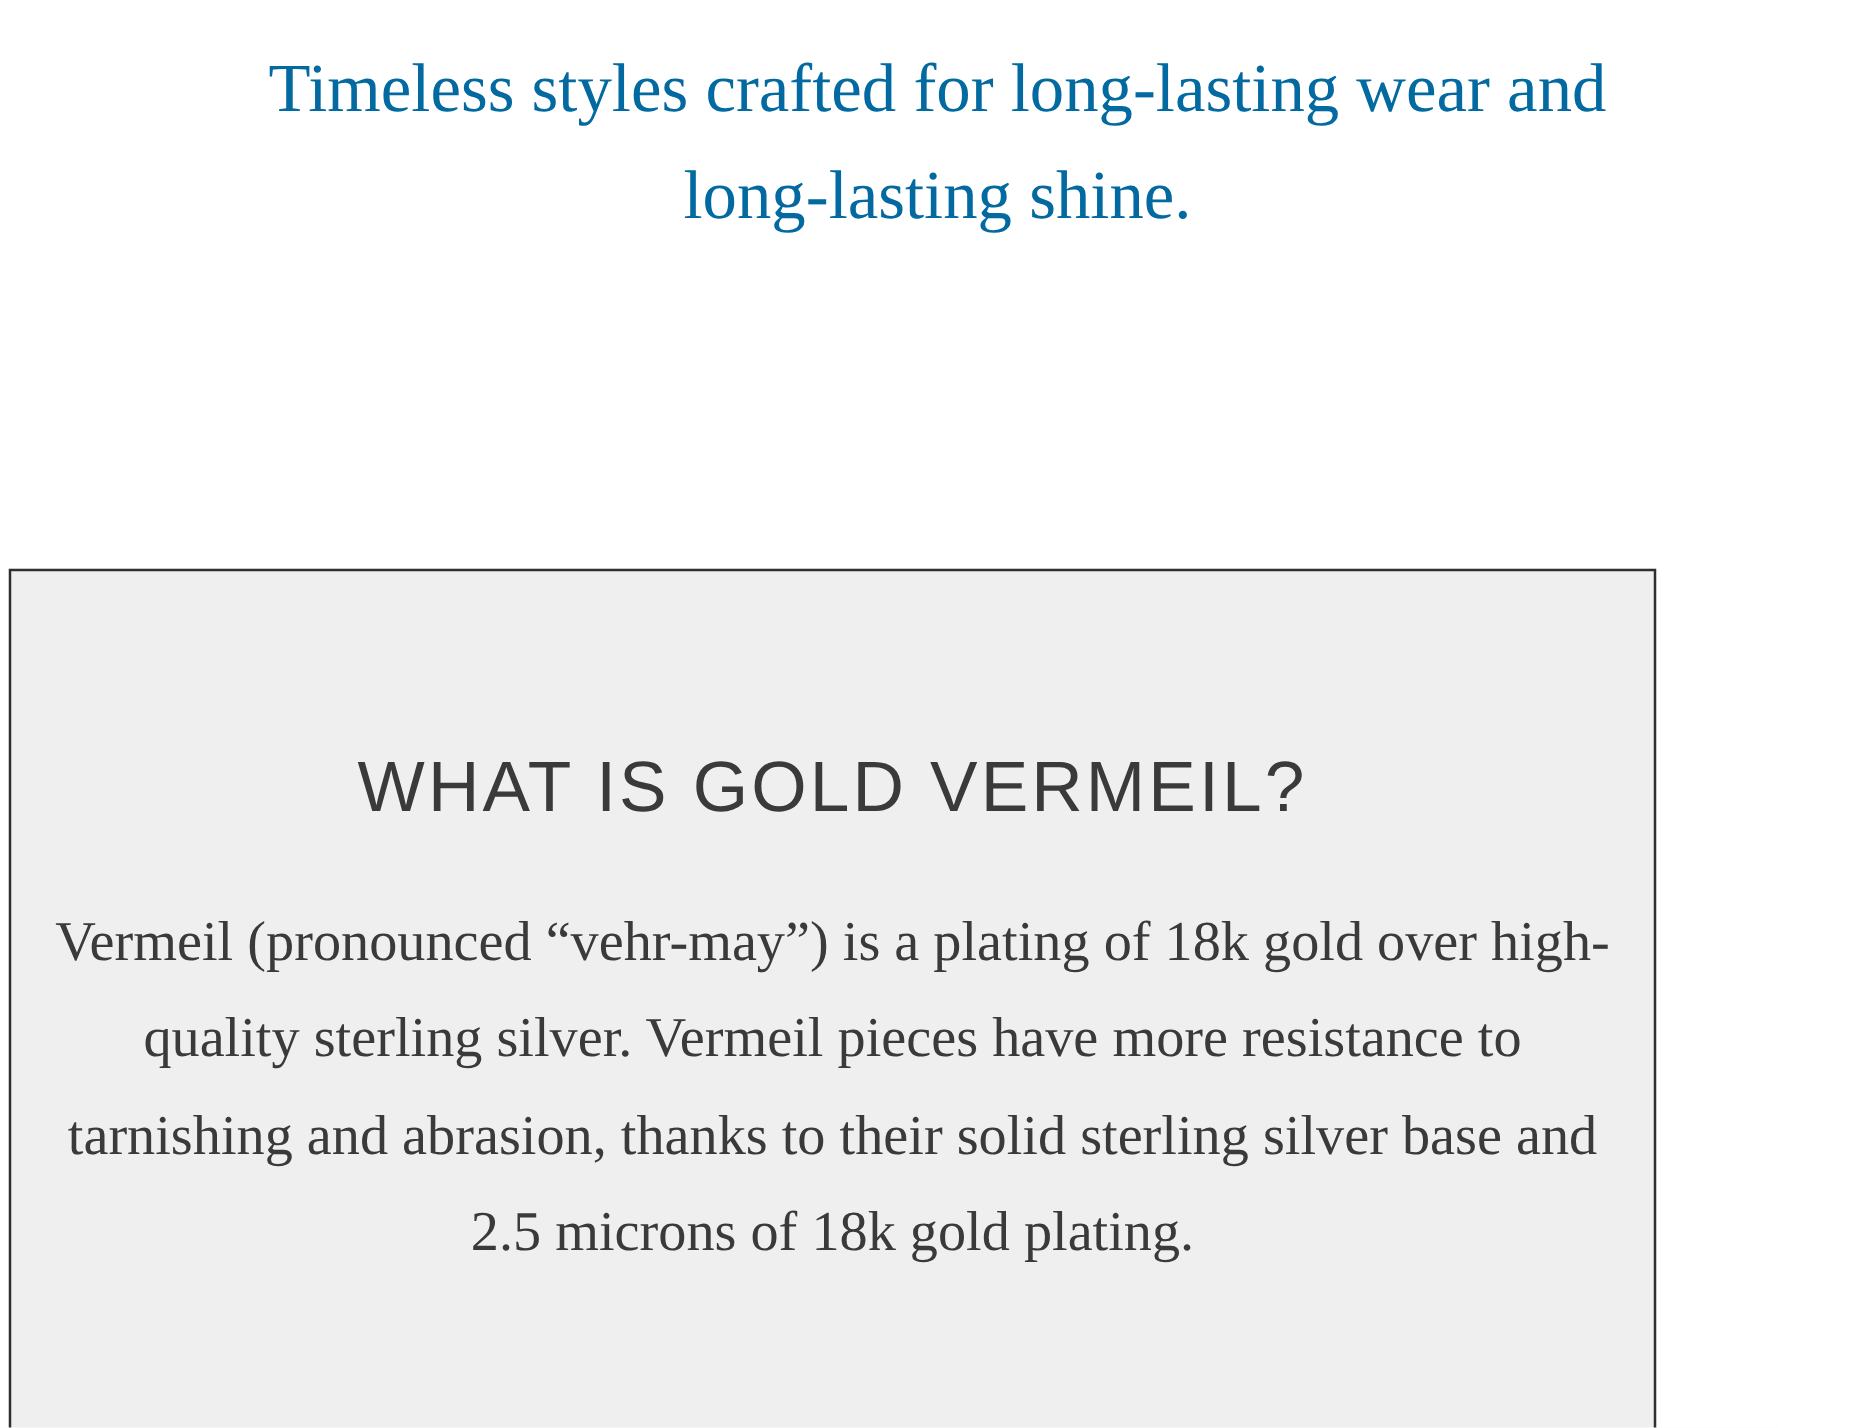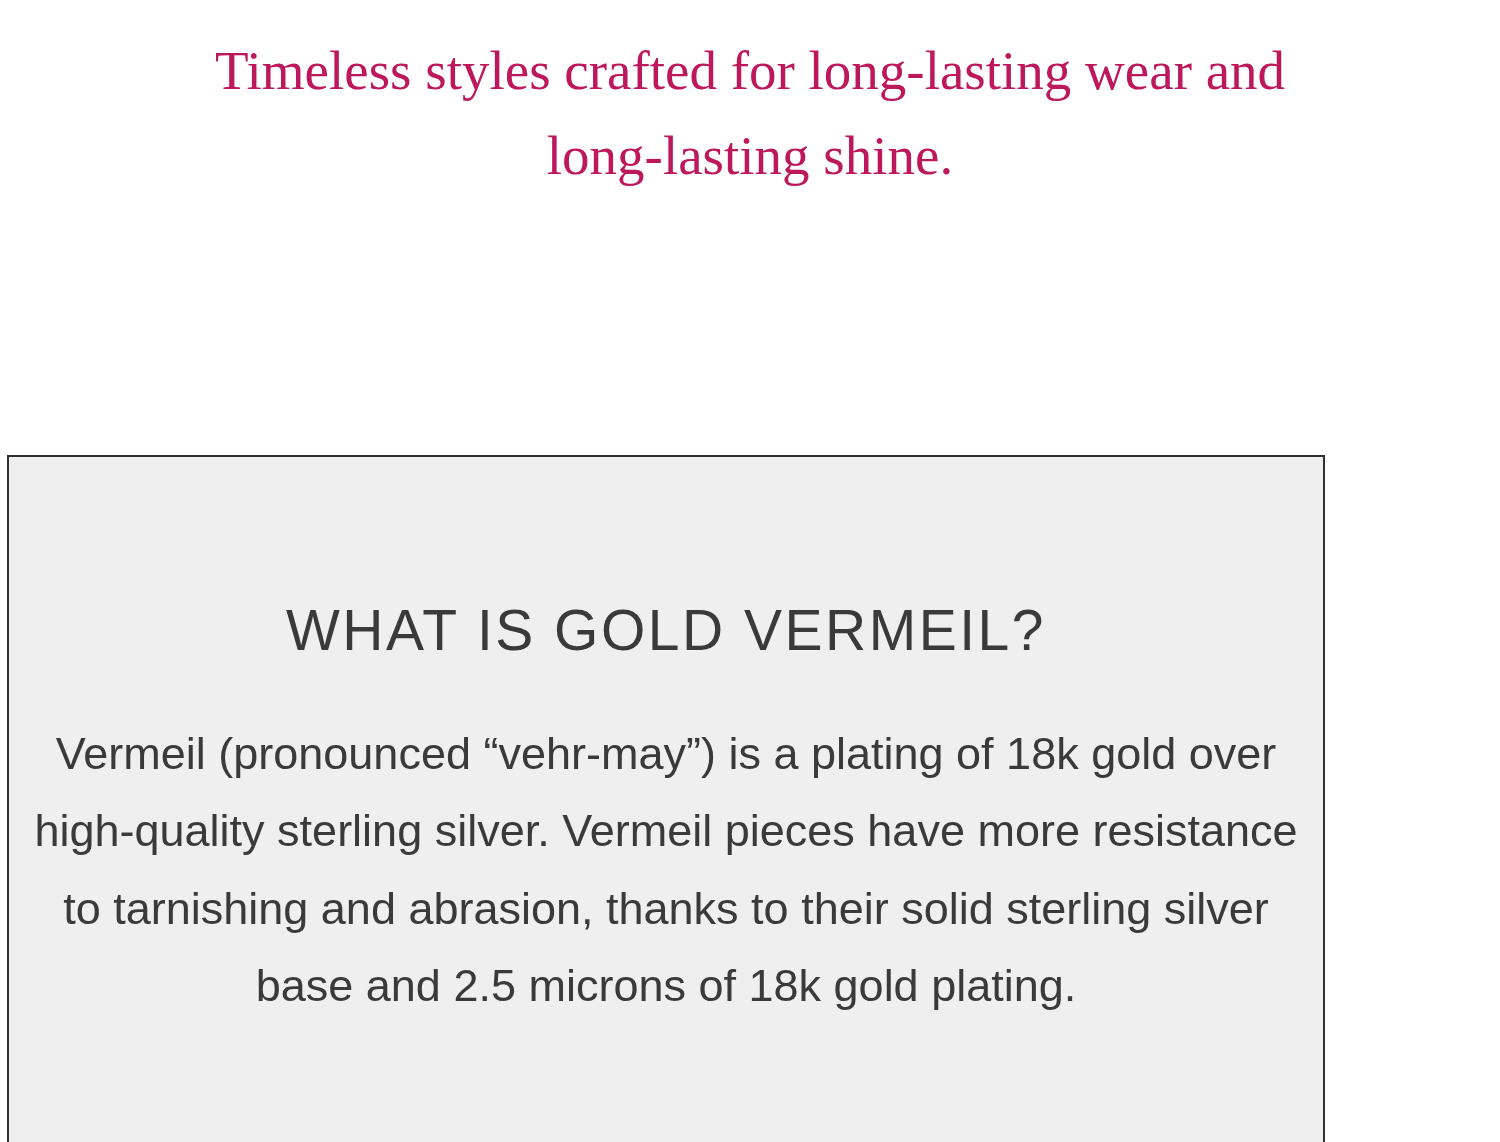--- a/index.html
+++ b/index.html
@@ -37,21 +37,21 @@
     letter-spacing: -0.5px;
     margin: 0;
     padding-top: 2px;
   }
 
   .hero-sub {
     font-family: "Liberation Serif", serif;
     font-size: 55px;
     line-height: 1.55;
     font-weight: 400;
-    color: #be185d;
+    color: #0369a1;
     margin: 28px auto 0 auto;
     max-width: 1190px;
   }
 
   .info-card {
     position: absolute;
     left: 7px;
     top: 427px;
     width: 1318px;
     height: 710px;
@@ -66,21 +66,21 @@
     font-size: 57px;
     font-weight: 400;
     letter-spacing: 2.5px;
     color: #3a3a3a;
     margin: 0;
     padding-top: 140px;
     text-transform: uppercase;
   }
 
   .card-body {
-    font-family: Liberation Sans, sans-serif;
+    font-family: Liberation Serif, serif;
     font-size: 45px;
     line-height: 1.72;
     color: #3a3a3a;
     max-width: 1290px;
     margin: 52px auto 0 auto;
     padding: 0 20px;
   }
 </style>
 </head>
 <body>

